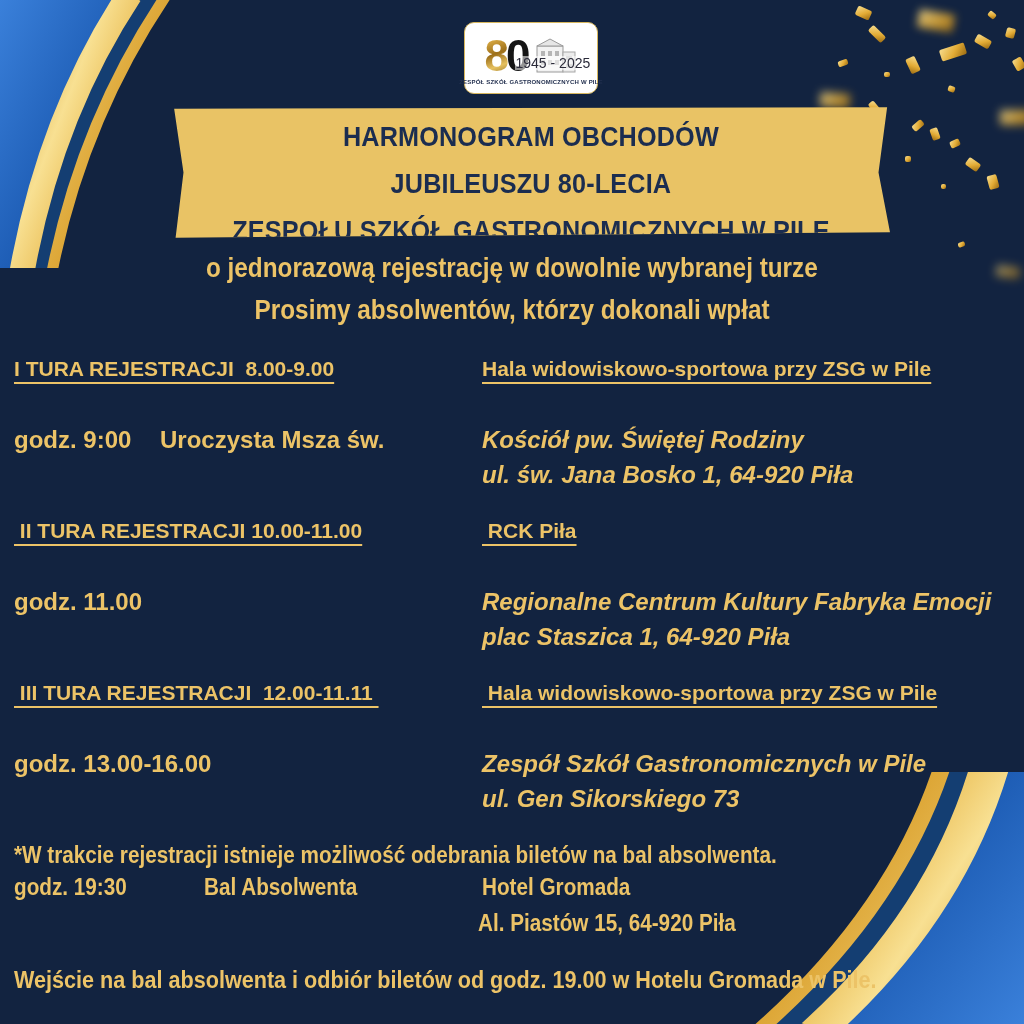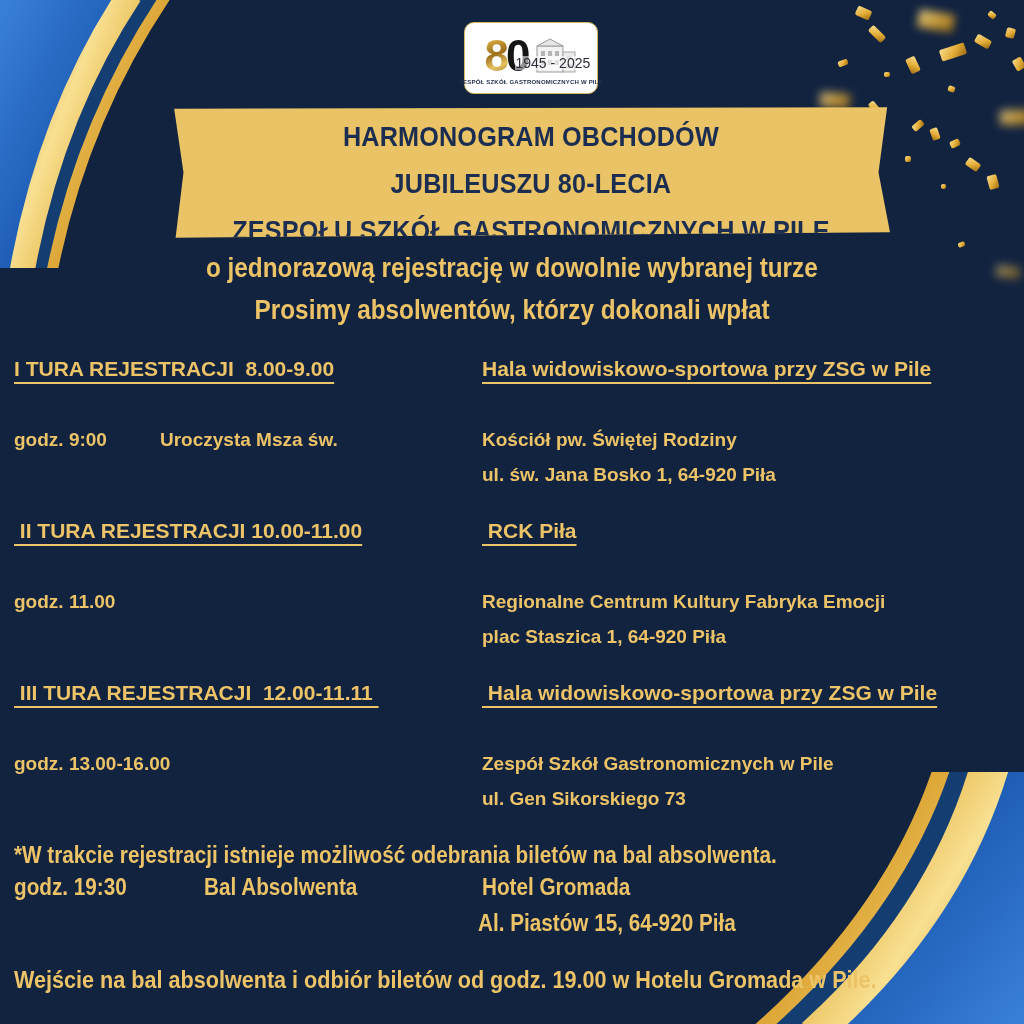--- a/index.html
+++ b/index.html
@@ -61,25 +61,25 @@
     font-size:27px;font-weight:800;color:var(--gold,#ecc367);white-space:pre;
   }
   
   .section{position:absolute;left:0;width:1010px;padding-left:14px;color:var(--gold,#ecc367);}
   .sec-head{display:flex;}
   .head-left{width:468px;flex:0 0 468px;}
   .sec-heading{
     font-size:21px;font-weight:800;white-space:pre;line-height:26px;
     text-decoration:underline;text-underline-offset:6px;text-decoration-thickness:2px;
   }
-  .sec-body{display:flex;margin-top:40px;font-size:19px;font-weight:800;}
+  .sec-body{display:flex;margin-top:40px;font-size:24px;font-weight:800;}
   .body-left{width:468px;flex:0 0 468px;display:flex;align-items:flex-start;line-height:35px;}
   .time{min-width:132px;margin-right:14px;white-space:pre;}
   .event{white-space:pre;}
-  .body-right{line-height:35px;}
+  .body-right{line-height:35px;font-style:italic;}
   .venue-line{display:block;white-space:pre;}
   
   .note{position:absolute;left:14px;top:842px;}
   .note>span{
     display:inline-block;transform:scaleX(.9);transform-origin:0 50%;
     font-size:23px;font-weight:800;color:var(--gold,#ecc367);white-space:pre;
   }
   .ball-row{position:absolute;left:14px;top:874px;width:1000px;height:72px;color:var(--gold,#ecc367);}
   .ball-row .abs{position:absolute;display:inline-block;transform:scaleX(.9);transform-origin:0 50%;
     font-size:23px;font-weight:800;white-space:pre;}

